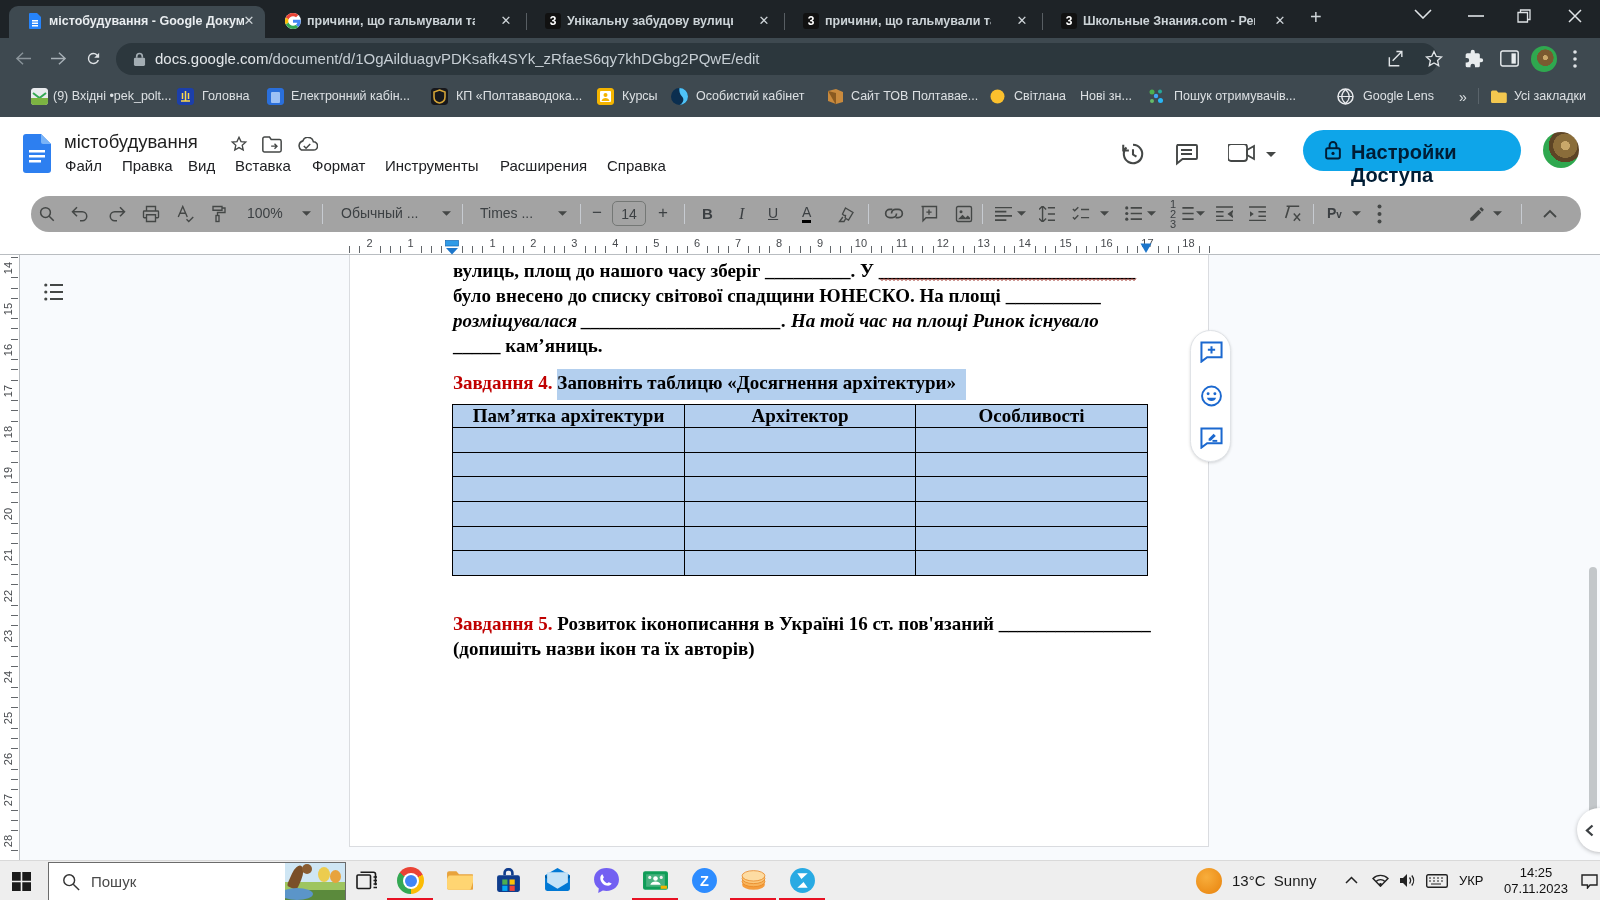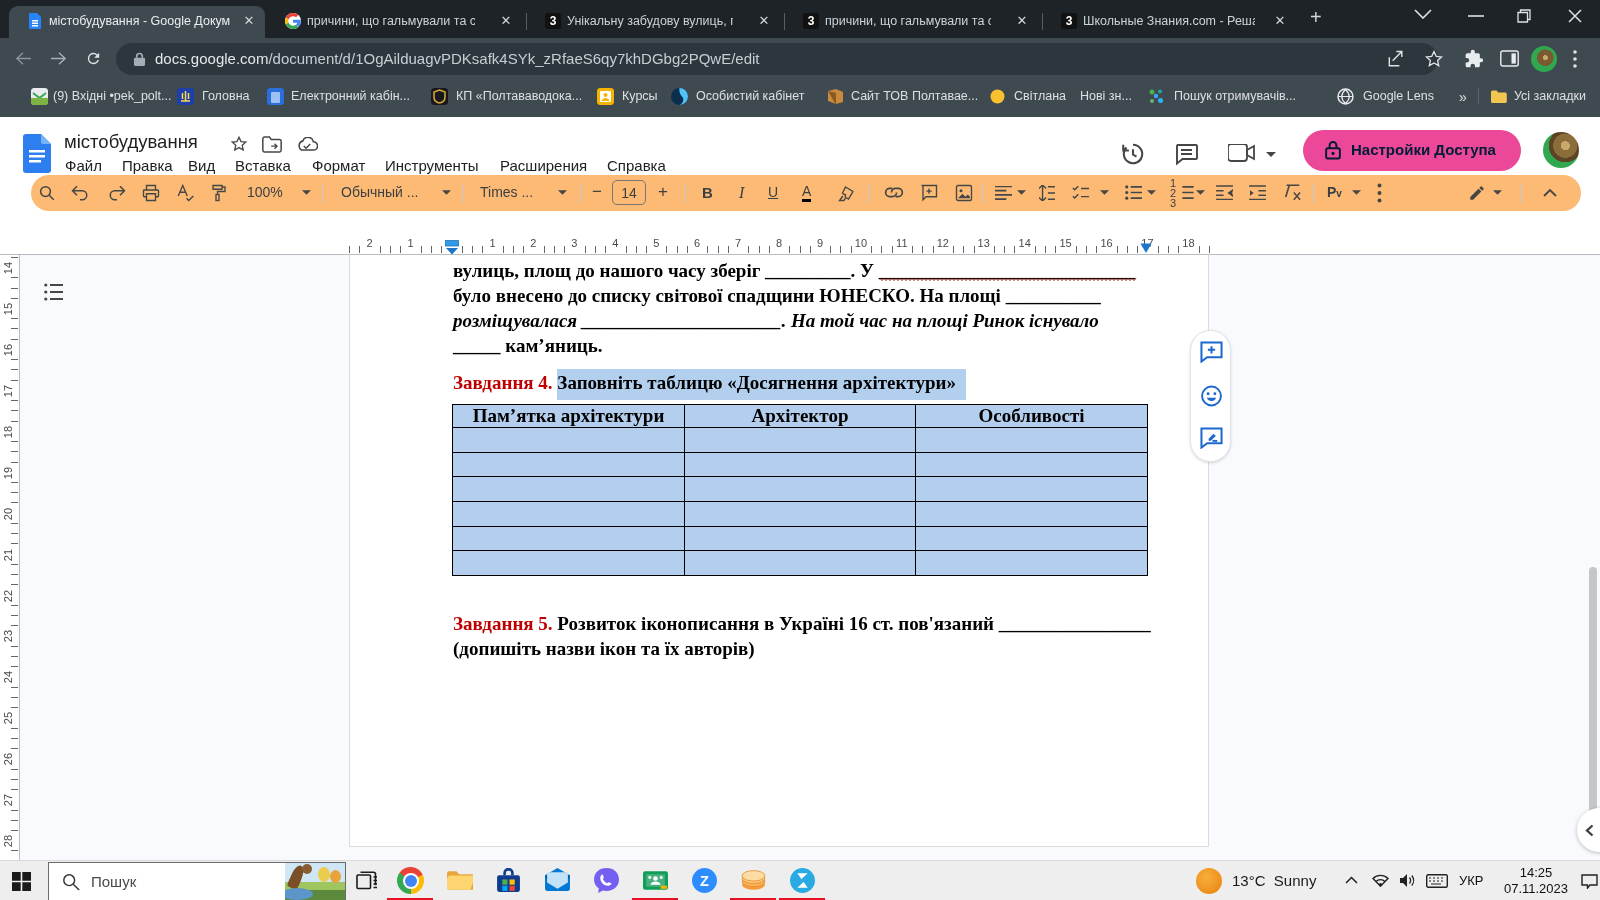--- a/index.html
+++ b/index.html
@@ -3,21 +3,21 @@
 <meta charset="utf-8">
 <style>
   * { margin:0; padding:0; box-sizing:border-box; }
   html,body { width:1600px; height:900px; overflow:hidden; }
   body { font-family:"Liberation Sans", sans-serif; position:relative; background:#fff; }
   .abs { position:absolute; }
 
   
   #tabstrip { left:0; top:0; width:1600px; height:38px; background:#1e2327; }
   .tab { position:absolute; top:6px; height:32px; color:#ccd3d7; font-size:12.5px; }
-  .tab .tt { position:absolute; left:40px; top:8px; white-space:nowrap; overflow:hidden; }
+  .tab .tt { position:absolute; left:40px; top:8px; white-space:nowrap; overflow:hidden;font-weight:bold; }
   .tab .fav { position:absolute; left:18px; top:7px; width:16px; height:16px; }
   .tab .x { position:absolute; top:8px; width:14px; height:14px; color:#cfd5d9; font-size:13px; line-height:14px; text-align:center; }
   #activetab { left:9px; width:256px; background:#3e4950; border-radius:9px 9px 0 0; color:#e9edf0; }
   .tabsep { position:absolute; top:13px; width:1px; height:17px; background:#585e63; }
   .winctl { position:absolute; top:0; color:#e4e7ea; }
 
   #chrometoolbar { left:0; top:38px; width:1600px; height:42px; background:#3e4950; }
   #urlpill { position:absolute; left:116px; top:5px; width:1322px; height:32px; border-radius:16px; background:#2c373d; }
   .urltext { position:absolute; left:39px; top:7px; font-size:15px; color:#e3e7ea; white-space:nowrap; }
   .urldim { color:#c6ced4; }
@@ -26,24 +26,24 @@
   .bk { position:absolute; top:9px; white-space:nowrap; }
   .bkicon { position:absolute; top:8px; width:17px; height:17px; border-radius:3px; }
 
   
   #docs { left:0; top:117px; width:1600px; height:119px; background:#fff; }
   #docicon { position:absolute; left:23px; top:17px; width:28px; height:39px; }
   #doctitle { position:absolute; left:64px; top:14px; font-size:18.5px; color:#1f1f1f; }
   #menus { position:absolute; left:0; top:40px; font-size:15px; color:#202124; }
   #menus span { position:absolute; top:0; white-space:nowrap; }
 
-  #sharepill { position:absolute; left:1303px; top:13px; width:218px; height:41px; border-radius:21px; background:#ec4899; color:#001d35; font-size:15px; font-weight:bold; }
+  #sharepill { position:absolute; left:1303px; top:13px; width:218px; height:41px; border-radius:21px; background:#0ea5e9; color:#001d35; font-size:20px; font-weight:bold; }
   #avatar { position:absolute; left:1543px; top:15px; width:36px; height:36px; border-radius:50%; background:radial-gradient(circle at 62% 38%, #c9a86a 0 14%, #8a6d3a 15% 38%, #5d4425 39% 52%, #2fa84f 53% 100%); }
 
-  #toolbarpill { position:absolute; left:31px; top:58px; width:1550px; height:36px; border-radius:18px; background:#fdba74; color:#444746; }
+  #toolbarpill { position:absolute; left:31px; top:79px; width:1550px; height:36px; border-radius:18px; background:#a3a3a3; color:#444746; }
   .tbtxt { position:absolute; top:9px; font-size:14px; color:#3c4043; }
   .tbdiv { position:absolute; top:8px; width:1px; height:20px; background:#c7cbd1; }
 
   
   #ruler { left:0; top:236px; width:1600px; height:19px; background:#fff; font-size:11px; color:#46494d; border-bottom:1px solid #b9bdc1; }
   .rnum { position:absolute; top:1px; transform:translateX(-50%); }
   .rtick { position:absolute; bottom:1px; width:1px; height:7px; background:#63676b; }
 
   
   #canvas { left:0; top:255px; width:1600px; height:605px; background:#f8fafd; overflow:hidden; }

